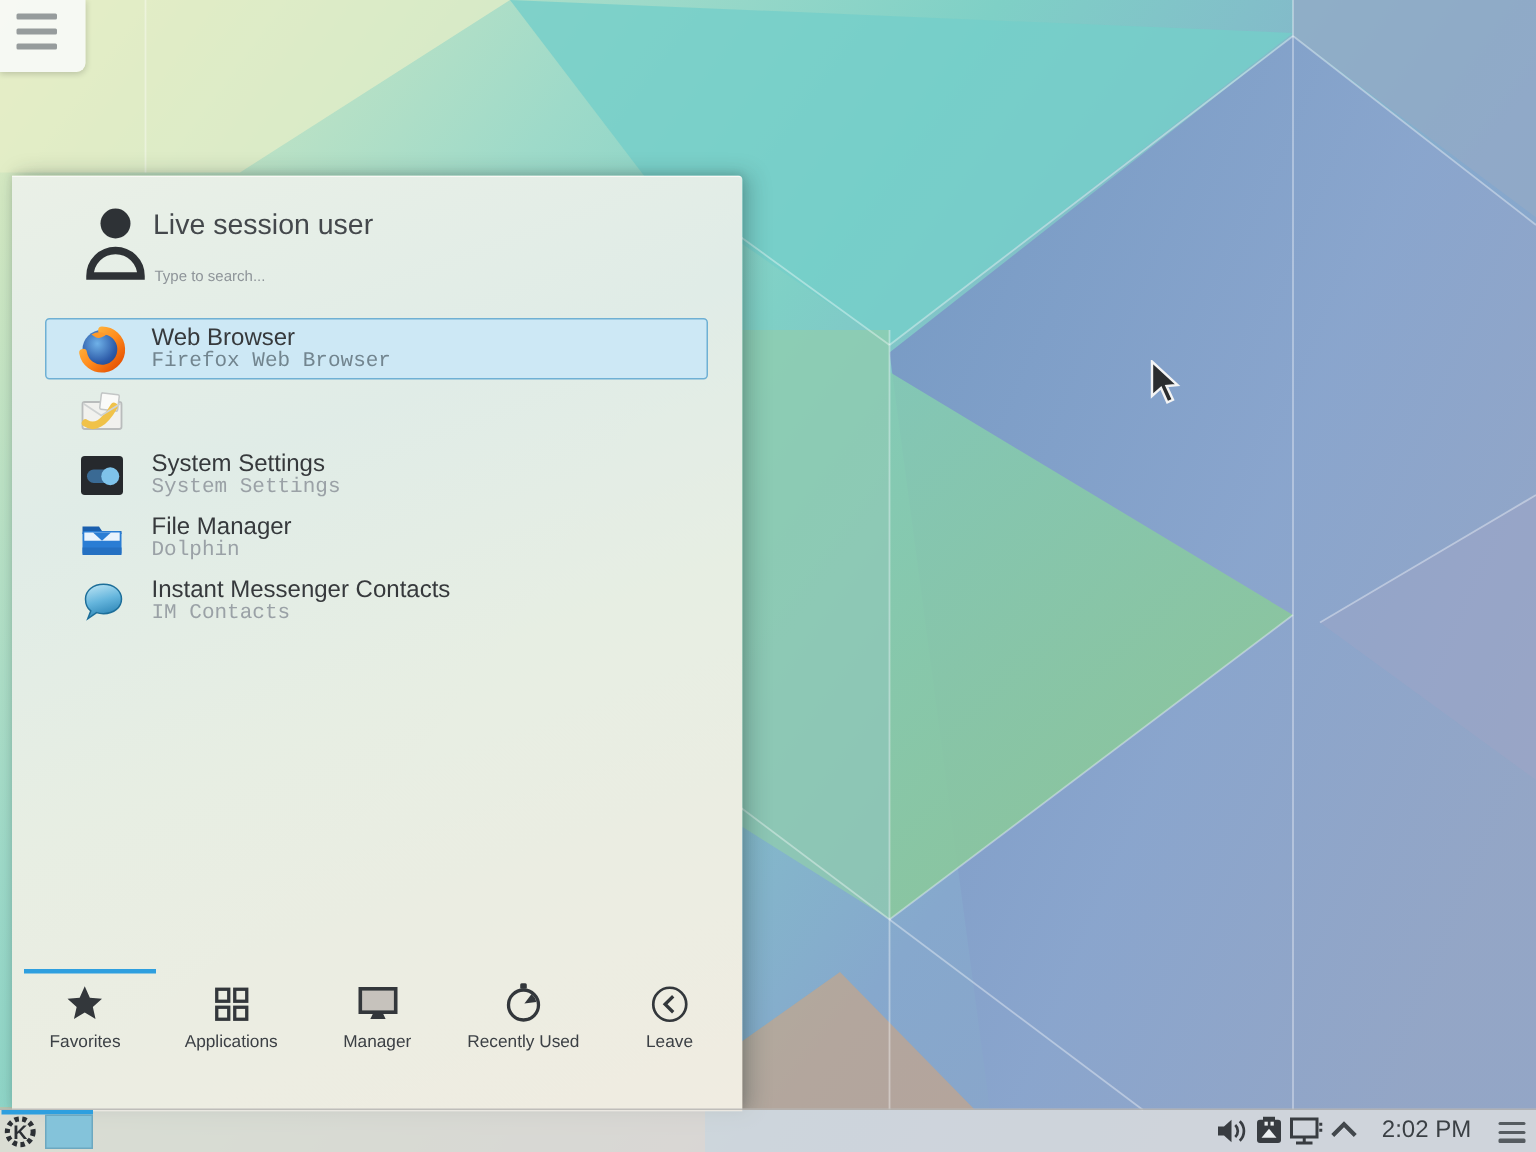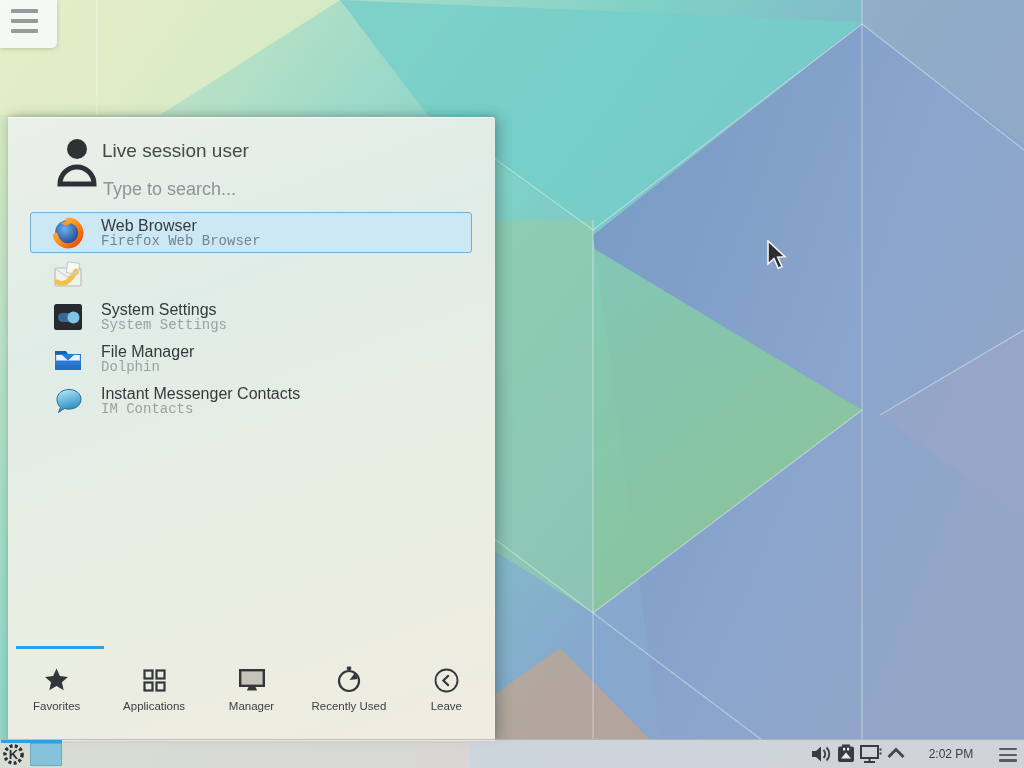--- a/index.html
+++ b/index.html
@@ -14,48 +14,48 @@
   .toolbox .b1{top:9px}.toolbox .b2{top:19px}.toolbox .b3{top:29px}
 
   
   .panel{position:absolute;left:8px;top:117px;width:487px;height:623px;
     background:linear-gradient(160deg,#eaf0e7 0%,#e0ece7 30%,#e7eee3 55%,#f0ece1 100%);
     border-radius:0 3px 0 0;border-top:1px solid rgba(255,255,255,.65);
     box-shadow:5px 0 14px rgba(30,50,50,.28),0 -1px 6px rgba(0,0,0,.12);}
   .ph{position:absolute;top:0;left:0;right:0;height:94px;}
   .avatar{position:absolute;left:44px;top:18px;width:48px;height:54px;}
   .user-name{position:absolute;left:94px;top:22px;font-size:19px;color:#44484c;}
-  .search-hint{position:absolute;left:95px;top:61px;font-size:18px;color:#8e9499;}
+  .search-hint{position:absolute;left:95px;top:61px;font-size:10px;color:#8e9499;}
 
   .fav-list{position:absolute;top:94px;left:0;right:0;}
   .fav-row{display:flex;align-items:center;height:39px;margin:0 23px 1px 22px;
     border:1px solid transparent;border-radius:3px;padding-left:0;}
   .fav-row.selected{background:#cde8f5;border-color:#6fb0d4;}
   .fav-icon{width:32px;height:32px;margin-left:21px;margin-right:17px;flex:0 0 32px;}
   .fav-text{display:flex;flex-direction:column;justify-content:center;}
   .fav-title{font-size:16px;color:#36393c;line-height:16px;}
   .fav-sub{font-size:14px;color:#9aa1a6;line-height:14px;font-family:Liberation Mono, monospace;}
   .fav-row.selected .fav-sub{color:#72858f;}
 
   .tabbar{position:absolute;bottom:0;left:0;right:0;height:95px;display:flex;}
-  .tab{flex:1;display:flex;flex-direction:column;align-items:center;padding-top:19px;}
+  .tab{flex:1;display:flex;flex-direction:column;align-items:center;padding-top:8px;}
   .tab-icon{height:30px;display:flex;align-items:center;justify-content:center;}
   .tab-label{margin-top:5px;font-size:11.5px;color:#3c4045;}
   .tab-indicator{position:absolute;top:0;left:8px;width:88px;height:3px;background:#2e9fdf;}
 
   
   .taskbar{position:absolute;left:0;bottom:0;width:1024px;height:28px;
     background:rgba(233,230,226,.72);border-top:1px solid rgba(110,110,110,.35);}
   .task-strip{position:absolute;left:1px;top:0;width:61px;height:3px;background:#2e9fdf;}
   .klogo{position:absolute;left:2px;top:3px;width:23px;height:23px;}
   .pager{position:absolute;left:30px;top:3px;width:32px;height:23px;background:#84c3da;
     border:1px solid rgba(80,135,160,.45);box-sizing:border-box;}
   .tray-icon{position:absolute;top:4px;}
   .clock{position:absolute;left:912px;top:0;width:78px;height:28px;line-height:28px;
-    text-align:center;font-size:12px;color:#3a3f44;}
+    text-align:center;font-size:16px;color:#3a3f44;}
   .panel-ham{position:absolute;left:999px;top:8px;width:18px;}
   .panel-ham .bar{display:block;width:18px;height:2.4px;background:#565c61;margin-bottom:3.2px;border-radius:1px;}
 
   .cursor{position:absolute;left:766px;top:240px;}
 </style>
 </head>
 <body>
 
 <div class="desktop">
 

